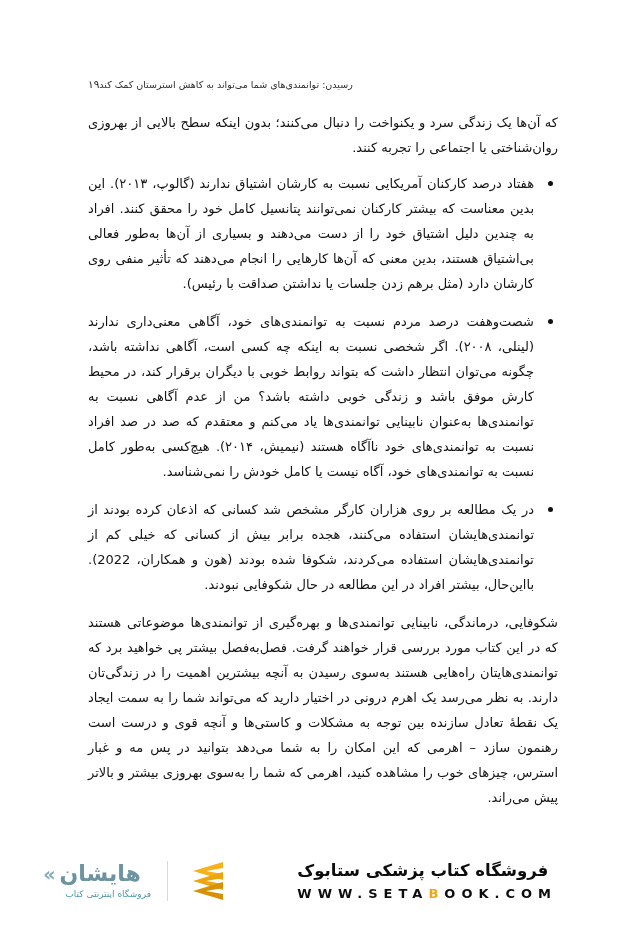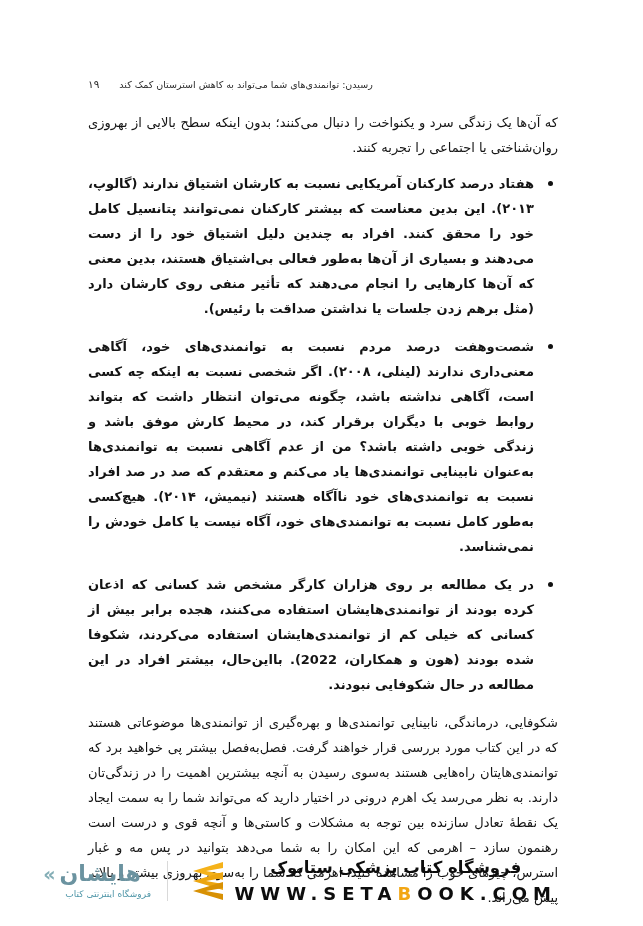--- a/index.html
+++ b/index.html
@@ -12,37 +12,37 @@
     overflow:hidden;
   }
   .page {
     position:absolute; inset:0;
     background:#ffffff;
   }
 
   
   .page-header {
     position:absolute; top:78px; left:88px;
-    display:flex; align-items:baseline; gap:20px;
+    display:flex; align-items:baseline; gap:0;
     font-size:9.5px; color:#2a2a2a;
   }
   .page-number { font-size:10.5px; letter-spacing:0.5px; }
   .running-title { direction:rtl; }
 
   
   .content {
     position:absolute; top:110px; left:88px; right:85px;
     direction:rtl;
     text-align:justify;
     font-size:13px;
     line-height:25px;
     color:#141414;
   }
   .content p { margin-bottom:11px; }
-  ul.bullets { list-style:none; margin:2px 0 11px 0;font-weight:bold; }
+  ul.bullets { list-style:none; margin:2px 0 11px 0; }
   ul.bullets li {
     position:relative;
     padding-right:24px;
     margin-bottom:13px;
   }
   .bullet-dot {
     position:absolute; right:5px; top:9.5px;
     width:5.5px; height:5.5px; border-radius:50%;
     background:#111;
   }
@@ -65,29 +65,29 @@
   .wordmark .chev { color:#84aeb6; font-size:19px; font-weight:bold; }
   .logo-sub {
     margin-top:4px;
     font-size:9px; color:#4f96a8;
     direction:rtl;
     text-align:right;
   }
   .v-divider { width:1px; height:40px; background:#d9d9d9; }
   .emblem { display:block; }
 
-  .footer-right { text-align:center; }
+  .footer-right { text-align:left; }
   .store-title {
     direction:rtl;
     font-size:16.5px; font-weight:bold; color:#0d0d0d;
     line-height:1.2;
   }
   .website {
     margin-top:5px;
-    font-size:18px; font-weight:bold; color:#0d0d0d;
+    font-size:13px; font-weight:bold; color:#0d0d0d;
     letter-spacing:6px;
     direction:ltr;
     white-space:nowrap;
   }
   .website .hl { color:#f2a614; }
 </style>
 </head>
 <body>
 
 <div class="page">

